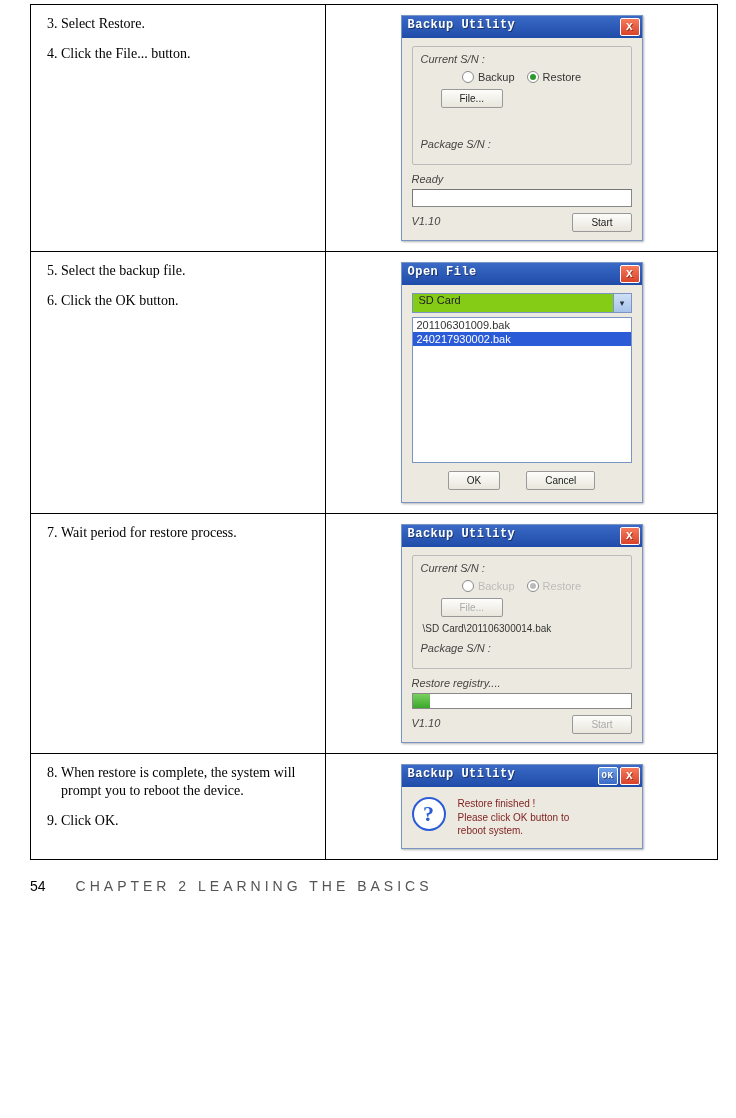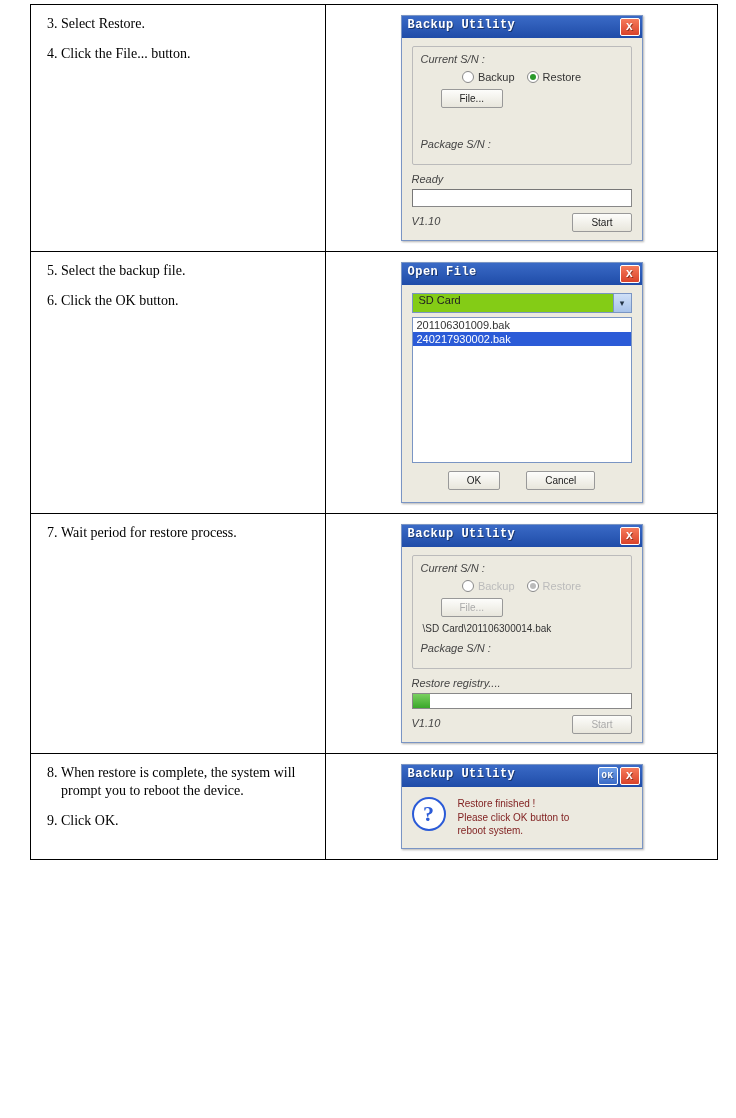--- a/index.html
+++ b/index.html
@@ -193,13 +193,16 @@
         <div>reboot system.</div>
       </div>
     </div>
   </div>
 </td>
 </tr>
 
 </tbody>
     </table>
 
+<div class="footer">
+  <span class="pg">54</span><span>CHAPTER 2 LEARNING THE BASICS</span>
 </div>
+</div>
 
 </body></html>

